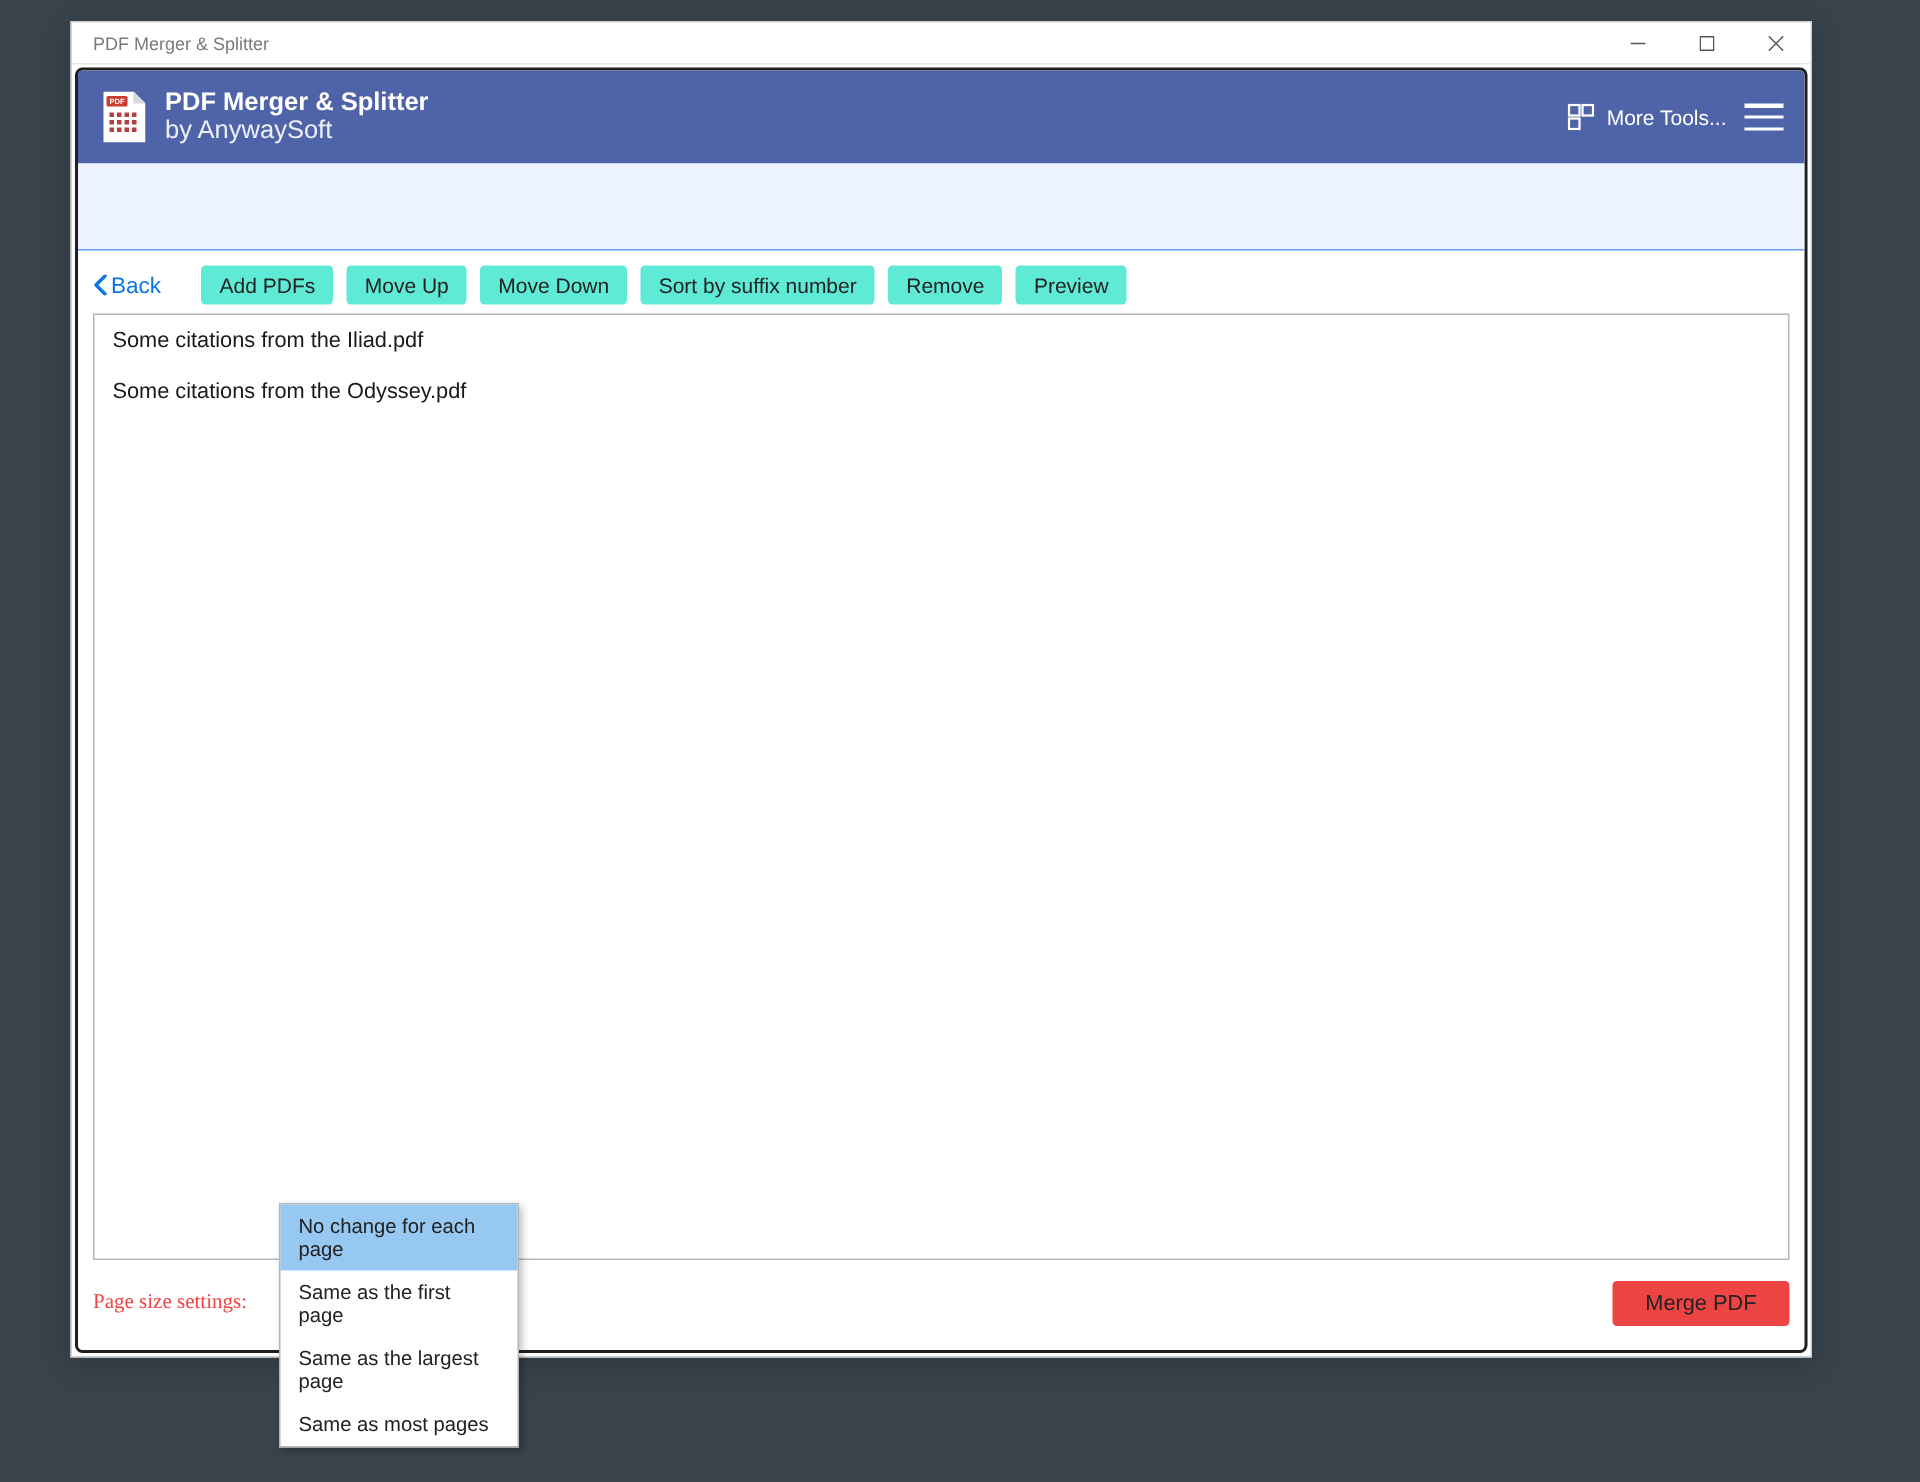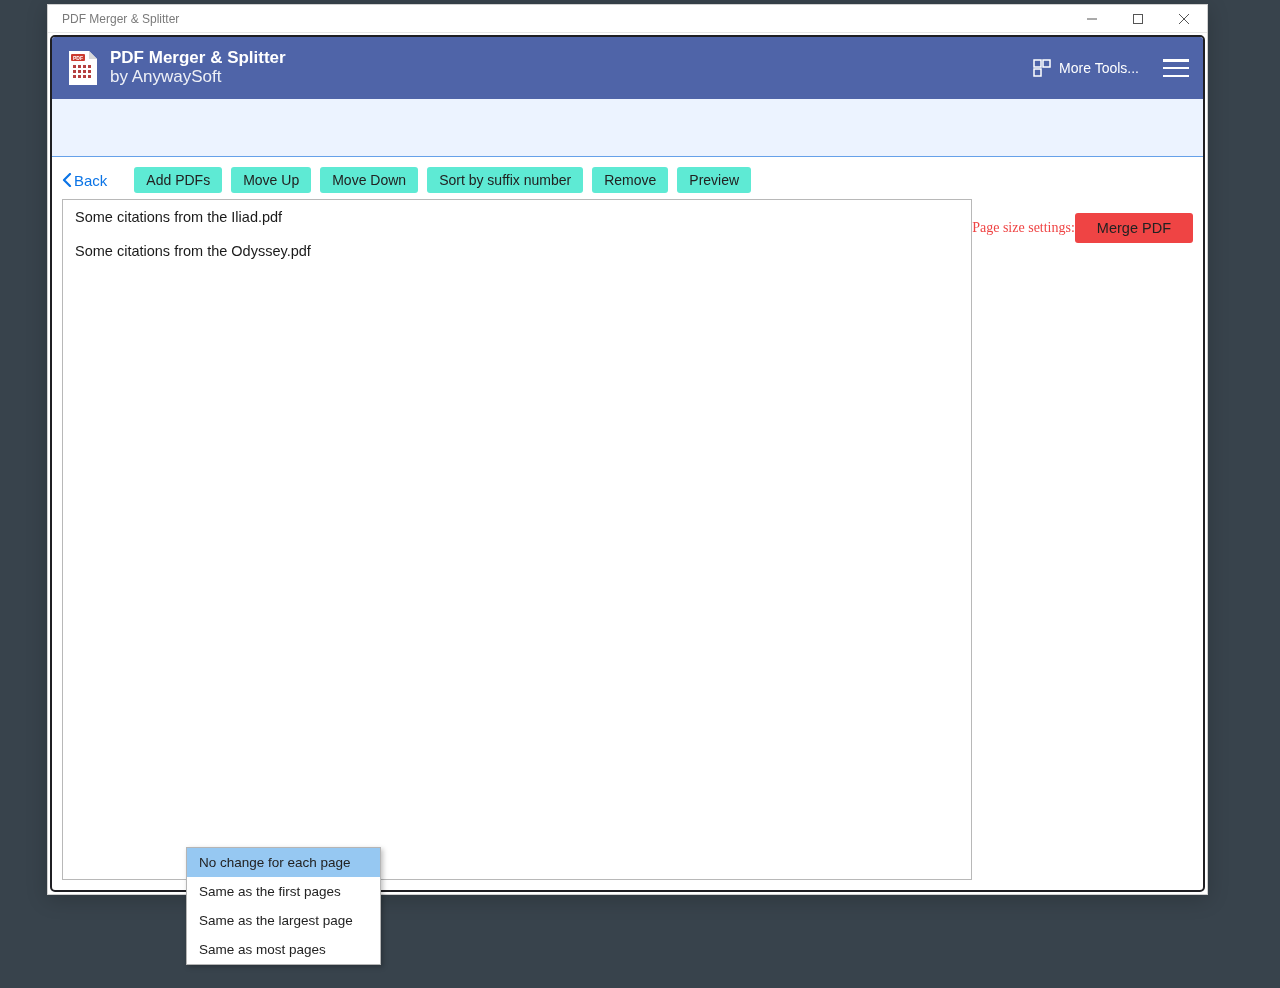--- a/index.html
+++ b/index.html
@@ -11,21 +11,21 @@
     body {
       background: #38434c;
       width: 1280px;
       height: 988px;
       overflow: hidden;
       position: relative;
     }
     .window {
       position: absolute;
       left: 47px;
-      top: 4px;
+      top: 14px;
       width: 1161px;
       height: 891px;
       background: #ffffff;
       border: 1px solid #d0d0d0;
       display: flex;
       flex-direction: column;
       box-shadow: 0 4px 20px rgba(0,0,0,0.2);
     }
     .titlebar {
       height: 28px;
@@ -83,21 +83,21 @@
       font-weight: 600;
       line-height: 1.1;
     }
     .app-header .subtitle {
       font-size: 17px;
       opacity: 0.9;
     }
     .header-actions {
       display: flex;
       align-items: center;
-      gap: 24px;
+      gap: 12px;
       margin-left: 47px;
     }
     .more-tools {
       display: flex;
       align-items: center;
       gap: 8px;
       font-size: 14px;
       color: #fff;
       cursor: pointer;
     }
@@ -139,21 +139,21 @@
       border: none;
       border-radius: 3px;
       padding: 5px 12px;
       font-size: 14px;
       color: #222;
       cursor: pointer;
     }
     .main-area {
       flex: 1;
       display: flex;
-      flex-direction: row;
+      flex-direction: column;
       padding: 0 10px 10px 10px;
     }
     .file-list {
       flex: 1;
       border: 1px solid #b8b8b8;
       background: #fff;
       overflow: hidden;
     }
     .file-row {
       font-size: 14.5px;
@@ -183,21 +183,21 @@
       padding: 7px 22px;
       font-size: 14.5px;
       color: #222;
       cursor: pointer;
     }
     
     .dropdown {
       position: absolute;
       left: 186px;
       bottom: 23px;
-      width: 195px;
+      width: 160px;
       background: #fff;
       border: 1px solid #b5b5b5;
       box-shadow: 2px 2px 5px rgba(0,0,0,0.25);
       z-index: 50;
     }
     .dropdown-item {
       font-size: 13.5px;
       padding: 7px 12px;
       color: #222;
       cursor: pointer;
@@ -305,16 +305,16 @@
         <span class="page-settings-label">Page size settings:</span>
         <button class="merge-btn">Merge PDF</button>
       </div>
     </div>
 
   </div>
 </div>
 
 <div class="dropdown" id="dropdown">
     <div class="dropdown-item selected">No change for each page</div>
-    <div class="dropdown-item">Same as the first pages</div>
+    <div class="dropdown-item">Same as the first page</div>
     <div class="dropdown-item">Same as the largest page</div>
     <div class="dropdown-item">Same as most pages</div>
   </div>
 
 </body></html>

